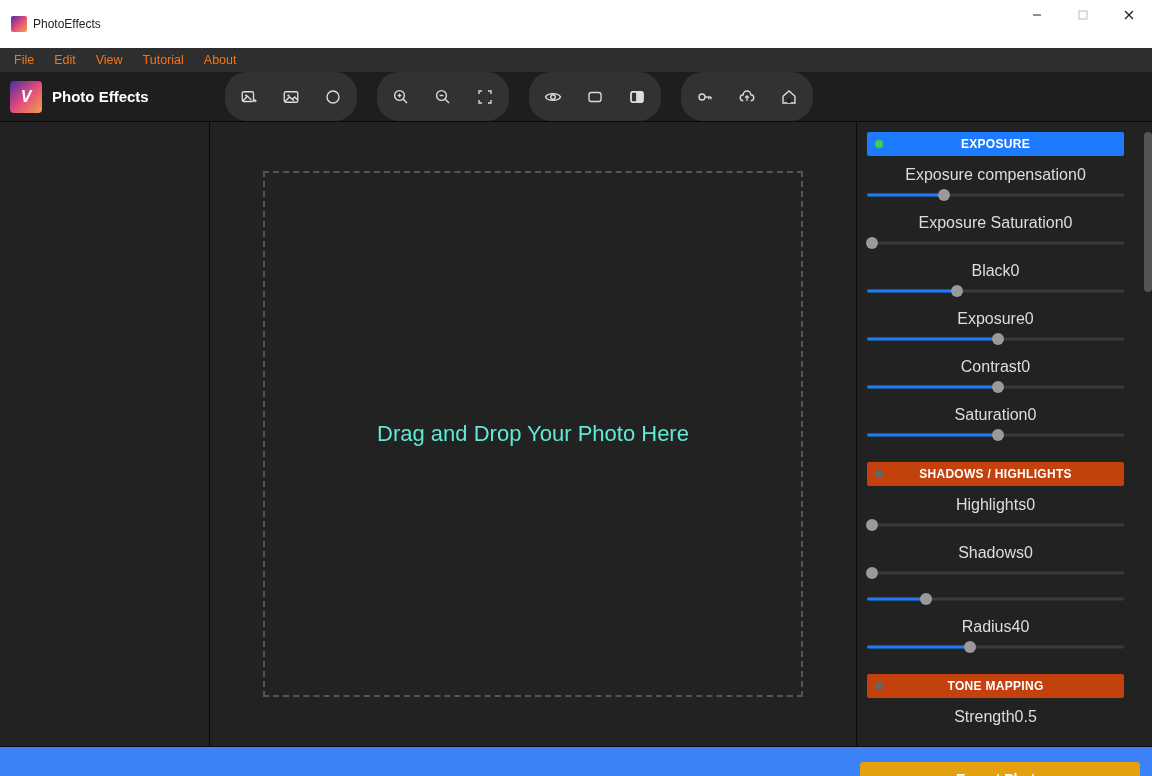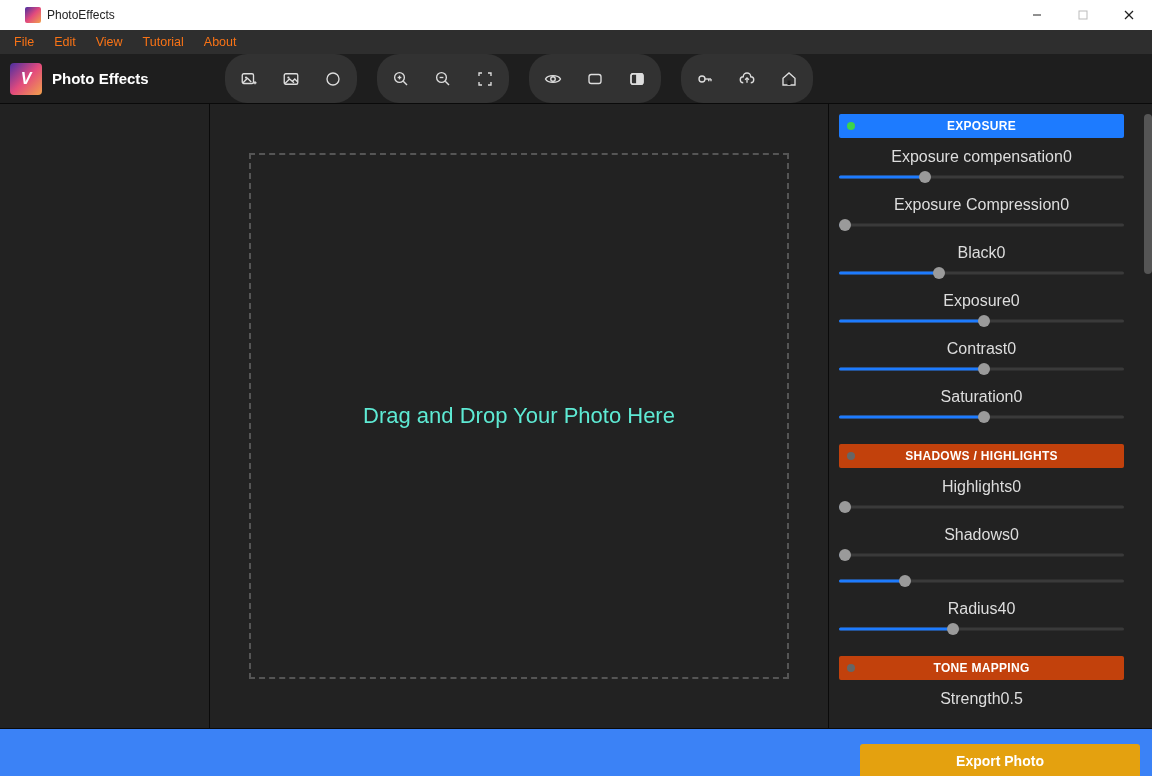--- a/index.html
+++ b/index.html
@@ -7,26 +7,26 @@
     font-family: "Segoe UI", Arial, sans-serif;
     background: #1e1e1e;
     color: #e0e0e0;
     width: 1152px;
     height: 776px;
     overflow: hidden;
     font-size: 13px;
   }
   
   .titlebar {
-    height: 30px;
+    height: 48px;
     background: #ffffff;
     display: flex;
     align-items: center;
     justify-content: space-between;
-    padding-left: 25px;
+    padding-left: 11px;
     color: #000;
   }
   .titlebar-left { display:flex; align-items:center; gap:6px; }
   .titlebar-icon {
     width: 16px; height:16px;
     background: linear-gradient(135deg,#4a2fa1,#e24a7d,#f2a24b);
     border-radius:2px;
   }
   .titlebar-title { font-size:12px; color:#222; }
   .window-controls { display:flex; height:100%; }
@@ -102,21 +102,21 @@
   }
   .dropzone {
     border:2px dashed #555;
     width:540px; height:526px;
     display:flex; align-items:center; justify-content:center;
   }
   .dropzone-text {
     color:#5eead4; font-size:22px; font-weight:500;
   }
   .rightpanel {
-    width:324px;
+    width:296px;
     background:#222;
     border-left:1px solid #0a0a0a;
     display:flex;
     flex-direction:row;
     gap:12px;
   }
   .sliders-wrap {
     flex:1;
     overflow:hidden;
     padding:10px 8px 10px 10px;
@@ -353,21 +353,21 @@
             <span>0</span>
           </div>
           <div class="slider-track">
             <div class="slider-line"></div>
             <div class="slider-fill" style="width: 30%;"></div>
             <div class="slider-thumb" style="left: 30%;"></div>
           </div>
         </div>
         <div class="slider-row">
           <div class="slider-labelrow">
-            <span>Exposure Compression</span>
+            <span>Exposure Saturation</span>
             <span>0</span>
           </div>
           <div class="slider-track">
             <div class="slider-line"></div>
             <div class="slider-fill" style="width: 2%;"></div>
             <div class="slider-thumb" style="left: 2%;"></div>
           </div>
         </div>
         <div class="slider-row">
           <div class="slider-labelrow">

